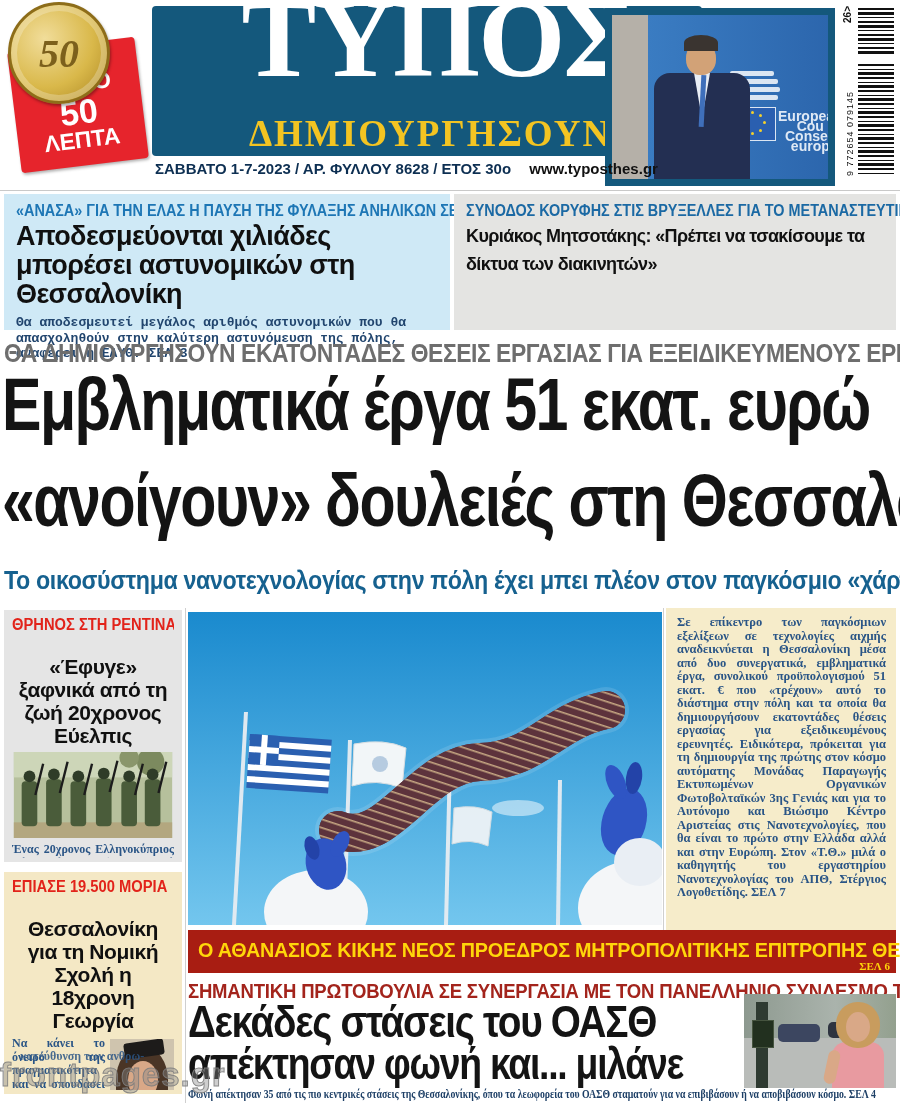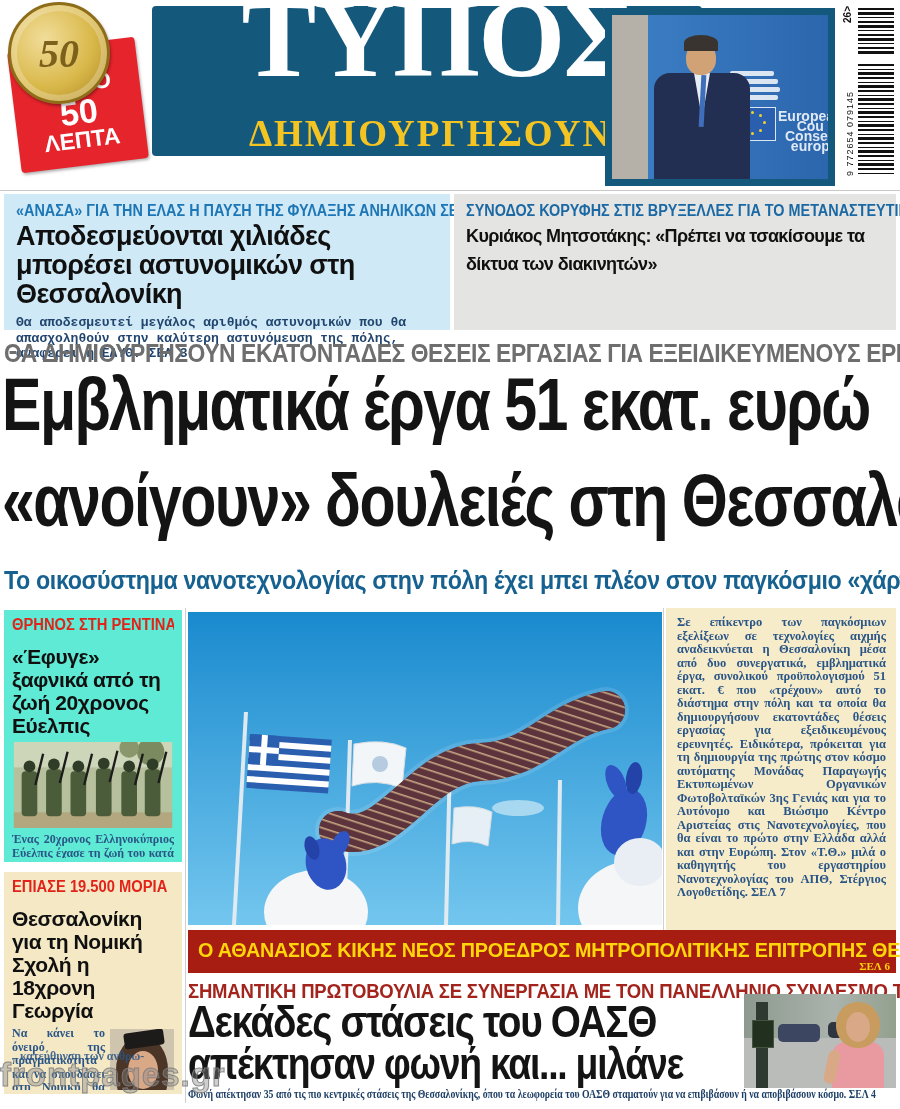--- a/index.html
+++ b/index.html
@@ -67,25 +67,25 @@
 
   
   .main-kicker{left:4px;top:338px;font-weight:bold;font-size:26px;color:#6e6e6e;letter-spacing:-.5px;}
   .main-h1{left:2px;top:356px;font-weight:bold;font-size:74px;letter-spacing:-2px;color:#141414;line-height:98px;}
   .main-h2{left:2px;top:452px;font-weight:bold;font-size:74px;letter-spacing:-2px;color:#141414;line-height:98px;}
   .main-sub{left:4px;top:566px;font-weight:bold;font-size:25px;color:#16618f;letter-spacing:-.4px;}
 
   
   .vrule1{left:185px;top:608px;width:1px;height:495px;background:#cfcfcf;}
   .vrule2{left:663px;top:608px;width:1px;height:332px;background:#cfcfcf;}
-  .lc-box1{left:4px;top:610px;width:178px;height:252px;background:#5eead4;}
+  .lc-box1{left:4px;top:610px;width:178px;height:252px;background:#e5e5e5;}
   .lc-box2{left:4px;top:872px;width:178px;height:222px;background:#f4e8c5;}
   .lc-pad{position:absolute;left:8px;top:6px;right:8px;bottom:4px;overflow:hidden;}
   .lc-kicker{color:#e2231a;font-weight:bold;font-size:16px;white-space:nowrap;transform:scaleX(.92);transform-origin:0 50%;}
-  .lc-headline{font-weight:bold;font-size:21px;line-height:23px;color:#101010;letter-spacing:-.4px;margin-top:11px;}
+  .lc-headline{font-weight:bold;font-size:21px;line-height:23px;color:#101010;letter-spacing:-.4px;margin-top:21px;text-align:center;}
   .lc-body{font-family:"Liberation Serif",serif;font-weight:bold;font-size:12px;line-height:13.6px;
       color:#2a5586;text-align:justify;margin-top:5px;}
   .soldiers{width:100%;height:86px;margin-top:5px;display:block;}
   .girl-photo{float:right;width:64px;height:88px;margin:2px 0 2px 5px;position:relative;overflow:hidden;background:#cfc4ae;}
   .gp-hair{position:absolute;left:6px;top:8px;width:52px;height:74px;border-radius:45%;background:#4a3526;}
   .gp-cap{position:absolute;left:14px;top:2px;width:40px;height:16px;background:#1d1b1a;transform:rotate(-8deg);border-radius:3px;}
   .gp-face{position:absolute;left:18px;top:22px;width:30px;height:38px;border-radius:50%;background:#d9a887;}
   .gp-body{position:absolute;left:10px;top:64px;width:48px;height:24px;background:#3a332c;border-radius:8px 8px 0 0;}
   .overlap-line{position:absolute;left:8px;bottom:26px;font-family:"Liberation Serif",serif;font-weight:bold;
       font-size:12px;color:#2a5586;opacity:.85;}
@@ -167,20 +167,24 @@
     </div>
   </div>
 
   <div class="abs barcode">
     <div class="bc-top-label">26&gt;</div>
     <div class="bc-block1"></div>
     <div class="bc-block2"></div>
     <div class="bc-num">9 772654 079145</div>
   </div>
 
+  <div class="abs dateline nowrap">
+    <span>ΣΑΒΒΑΤΟ 1-7-2023 / ΑΡ. ΦΥΛΛΟΥ 8628 / ΕΤΟΣ 30ο</span>
+    <span class="site">www.typosthes.gr</span>
+  </div>
   <div class="abs head-rule"></div>
 
   <div class="abs box-left">
     <div class="tb-pad">
       <div class="tb-kicker k-blue1">«ΑΝΑΣΑ» ΓΙΑ ΤΗΝ ΕΛΑΣ Η ΠΑΥΣΗ ΤΗΣ ΦΥΛΑΞΗΣ ΑΝΗΛΙΚΩΝ ΣΕ ΝΟΣΟΚΟΜΕΙΑ</div>
       <div class="tb-headline">Αποδεσμεύονται χιλιάδες μπορέσει αστυνομικών στη Θεσσαλονίκη</div>
       <div class="tb-deck">Θα αποδεσμευτεί μεγάλος αριθμός αστυνομικών που θα απασχοληθούν στην καλύτερη αστυνόμευση της πόλης, αναφέρει η ΕΑΥΘ. ΣΕΛ 3</div>
     </div>
   </div>
   <div class="abs box-right">

